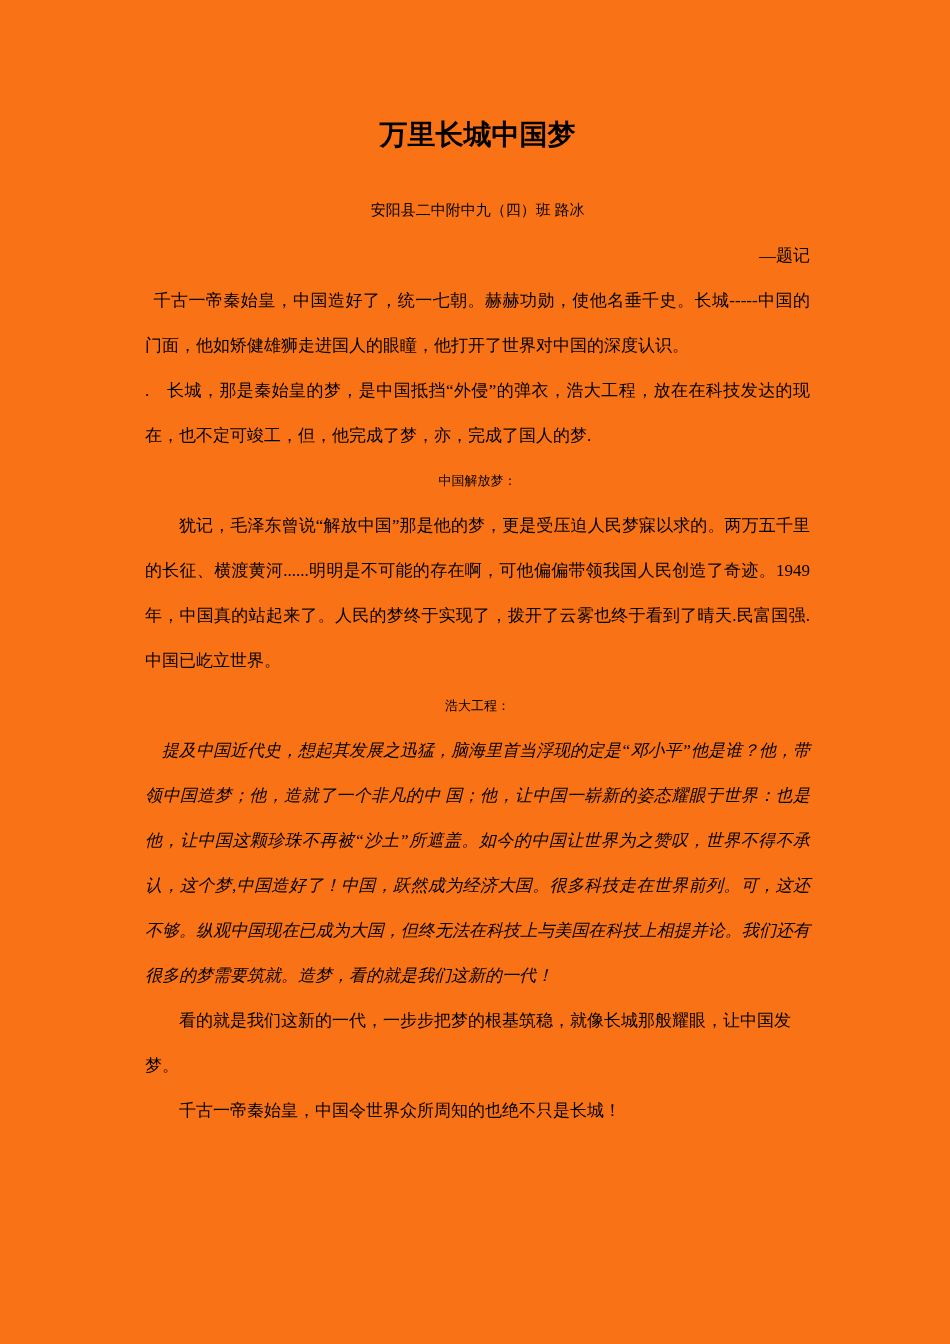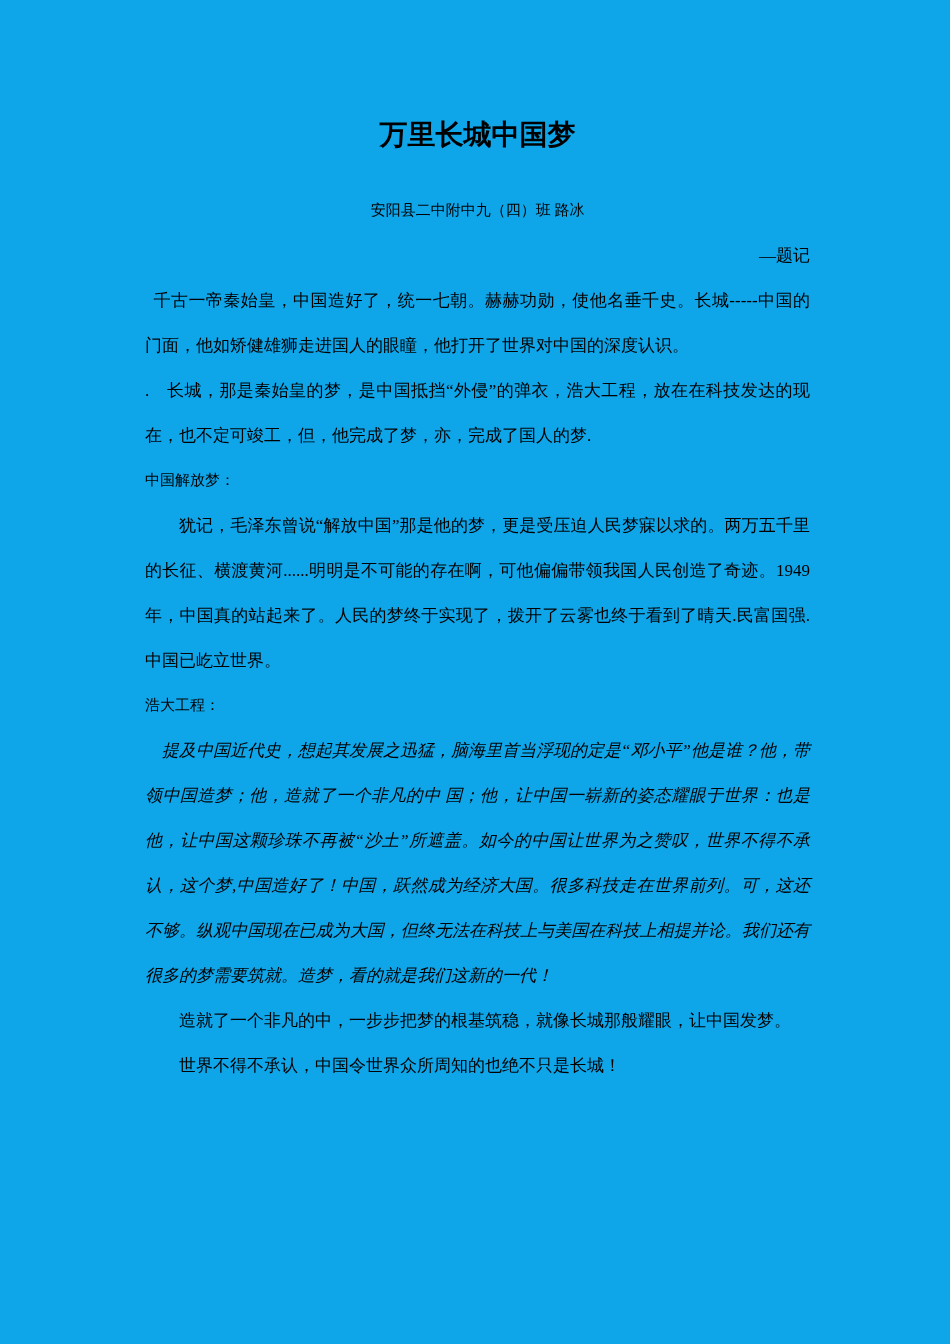--- a/index.html
+++ b/index.html
@@ -12,21 +12,21 @@
     height: 1344px;
     overflow: hidden;
     font-family: "Liberation Serif", "DejaVu Serif", serif;
     color: #000000;
   }
   .page {
     box-sizing: border-box;
     width: 950px;
     height: 1344px;
     padding: 112px 140px 40px 145px;
-    background: #0ea5e9;
+    background: #f97316;
   }
   .title {
     font-size: 28px;
     font-weight: bold;
     text-align: center;
     line-height: 46px;
     margin: 0;
   }
   .byline {
     font-size: 15px;
@@ -47,23 +47,24 @@
     text-align: right;
   }
   .para {
     font-size: 17px;
     line-height: 45px;
     margin: 0;
     text-align: justify;
     word-break: break-all;
   }
   .center-head {
-    font-size: 15px;
+    font-size: 13px;
     line-height: 45px;
     margin: 0;
+    text-align: center;
   }
   .indent-05 { text-indent: 0.5em; }
   .indent-1  { text-indent: 1em; font-style: italic; }
   .indent-2  { text-indent: 2em; }
   .single {
     text-align: left;
   }
 </style>
 </head>
 <body>
@@ -82,17 +83,17 @@
   <p class="para">.　长城，那是秦始皇的梦，是中国抵挡“外侵”的弹衣，浩大工程，放在在科技发达的现在，也不定可竣工，但，他完成了梦，亦，完成了国人的梦.</p>
 
   <p class="center-head">中国解放梦：</p>
 
   <p class="para indent-2">犹记，毛泽东曾说“解放中国”那是他的梦，更是受压迫人民梦寐以求的。两万五千里的长征、横渡黄河......明明是不可能的存在啊，可他偏偏带领我国人民创造了奇迹。1949 年，中国真的站起来了。人民的梦终于实现了，拨开了云雾也终于看到了晴天.民富国强.中国已屹立世界。</p>
 
   <p class="center-head">浩大工程：</p>
 
   <p class="para indent-1">提及中国近代史，想起其发展之迅猛，脑海里首当浮现的定是“邓小平”他是谁？他，带领中国造梦；他，造就了一个非凡的中 国；他，让中国一崭新的姿态耀眼于世界：也是他，让中国这颗珍珠不再被“沙土”所遮盖。如今的中国让世界为之赞叹，世界不得不承认，这个梦,中国造好了！中国，跃然成为经济大国。很多科技走在世界前列。可，这还不够。纵观中国现在已成为大国，但终无法在科技上与美国在科技上相提并论。我们还有很多的梦需要筑就。造梦，看的就是我们这新的一代！</p>
 
-  <p class="para indent-2 single">造就了一个非凡的中，一步步把梦的根基筑稳，就像长城那般耀眼，让中国发梦。</p>
+  <p class="para indent-2 single">看的就是我们这新的一代，一步步把梦的根基筑稳，就像长城那般耀眼，让中国发梦。</p>
 
-  <p class="para indent-2 single">世界不得不承认，中国令世界众所周知的也绝不只是长城！</p>
+  <p class="para indent-2 single">千古一帝秦始皇，中国令世界众所周知的也绝不只是长城！</p>
 
 </div>
 
 </body></html>

